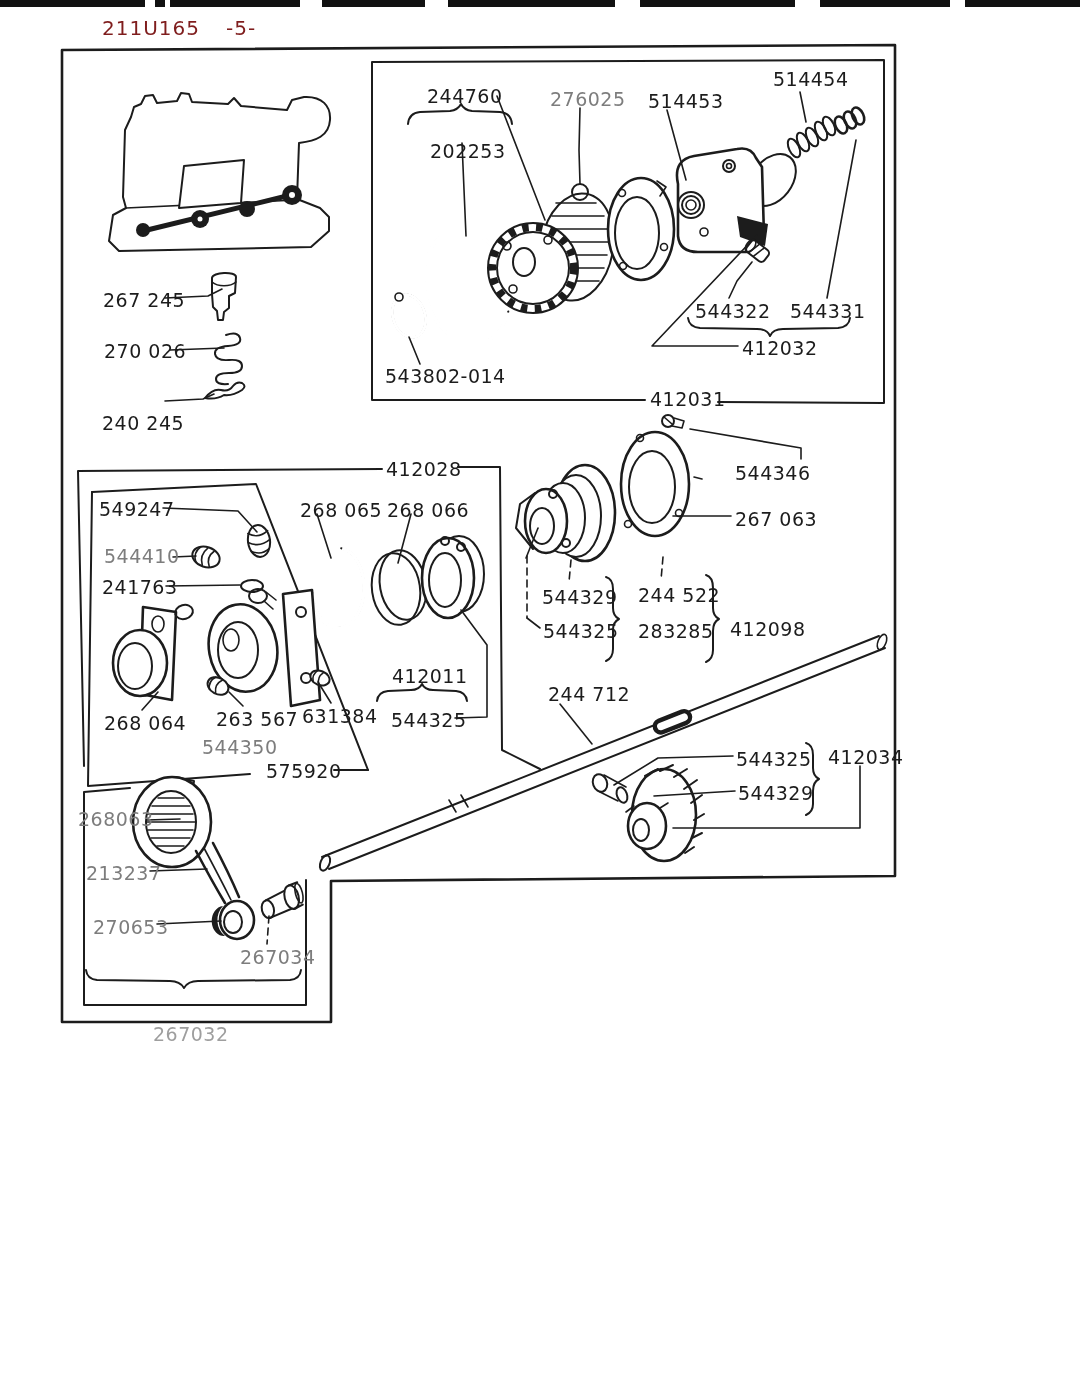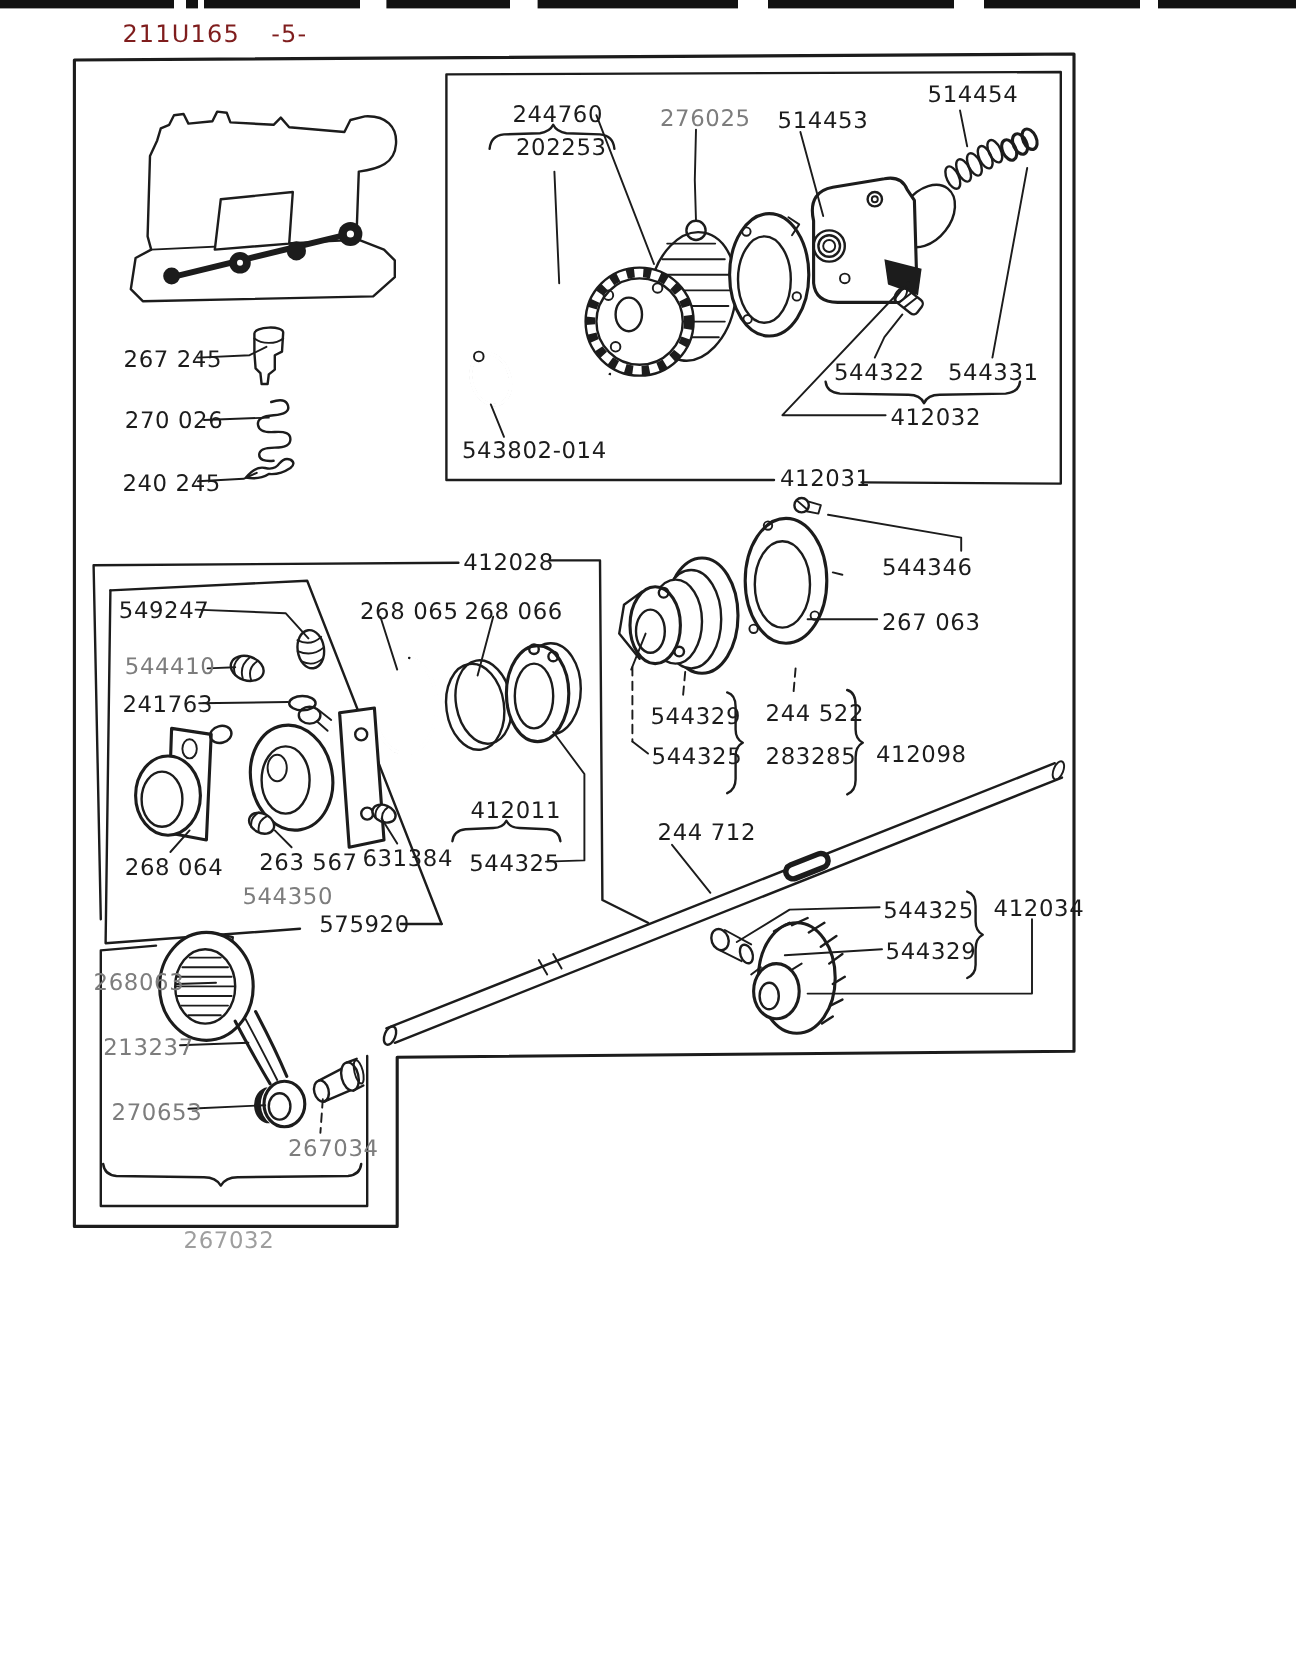--- a/index.html
+++ b/index.html
@@ -308,32 +308,32 @@
       <path class="ln" d="M688,318 Q689,327 700,328 L757,329 Q767,329 770,336 Q773,329 783,329 L838,328 Q849,327 850,318"></path>
       <path class="ln" d="M377,701 Q378,692 388,691 L411,690 Q419,690 422,684 Q425,690 433,690 L456,691 Q466,692 467,701"></path>
       <path class="ln" d="M606,577 Q613,579 613,589 L613,608 Q613,616 619,619 Q613,622 613,630 L613,649 Q613,658 606,661"></path>
       <path class="ln" d="M706,575 Q713,577 713,588 L713,608 Q713,616 719,619 Q713,622 713,631 L713,650 Q713,659 706,662"></path>
       <path class="ln" d="M806,743 Q813,745 813,755 L813,768 Q813,776 819,779 Q813,782 813,791 L813,804 Q813,812 806,815"></path>
       <path class="ln" d="M86,970 Q87,979 97,980 L170,981 Q180,981 184,988 Q188,981 198,981 L290,980 Q300,979 301,970"></path>
     </g>
   </svg>
 
   <div class="lbl" style="left:427px;top:85px">244760</div>
-  <div class="lbl" style="left:430px;top:112px">202253</div>
+  <div class="lbl" style="left:430px;top:140px">202253</div>
   <div class="lbl faded" style="left:550px;top:88px">276025</div>
   <div class="lbl" style="left:648px;top:90px">514453</div>
   <div class="lbl" style="left:773px;top:68px">514454</div>
   <div class="lbl" style="left:695px;top:300px">544322</div>
   <div class="lbl" style="left:790px;top:300px">544331</div>
   <div class="lbl" style="left:742px;top:337px">412032</div>
   <div class="lbl" style="left:385px;top:365px">543802-014</div>
   <div class="lbl" style="left:650px;top:388px">412031</div>
   <div class="lbl" style="left:103px;top:289px">267 245</div>
   <div class="lbl" style="left:104px;top:340px">270 026</div>
-  <div class="lbl" style="left:102px;top:392px">240 245</div>
+  <div class="lbl" style="left:102px;top:412px">240 245</div>
   <div class="lbl" style="left:386px;top:458px">412028</div>
   <div class="lbl" style="left:99px;top:498px">549247</div>
   <div class="lbl" style="left:300px;top:499px">268 065</div>
   <div class="lbl" style="left:387px;top:499px">268 066</div>
   <div class="lbl faded" style="left:104px;top:545px">544410</div>
   <div class="lbl" style="left:102px;top:576px">241763</div>
   <div class="lbl" style="left:104px;top:712px">268 064</div>
   <div class="lbl" style="left:216px;top:708px">263 567</div>
   <div class="lbl" style="left:302px;top:705px">631384</div>
   <div class="lbl faded" style="left:202px;top:736px">544350</div>

